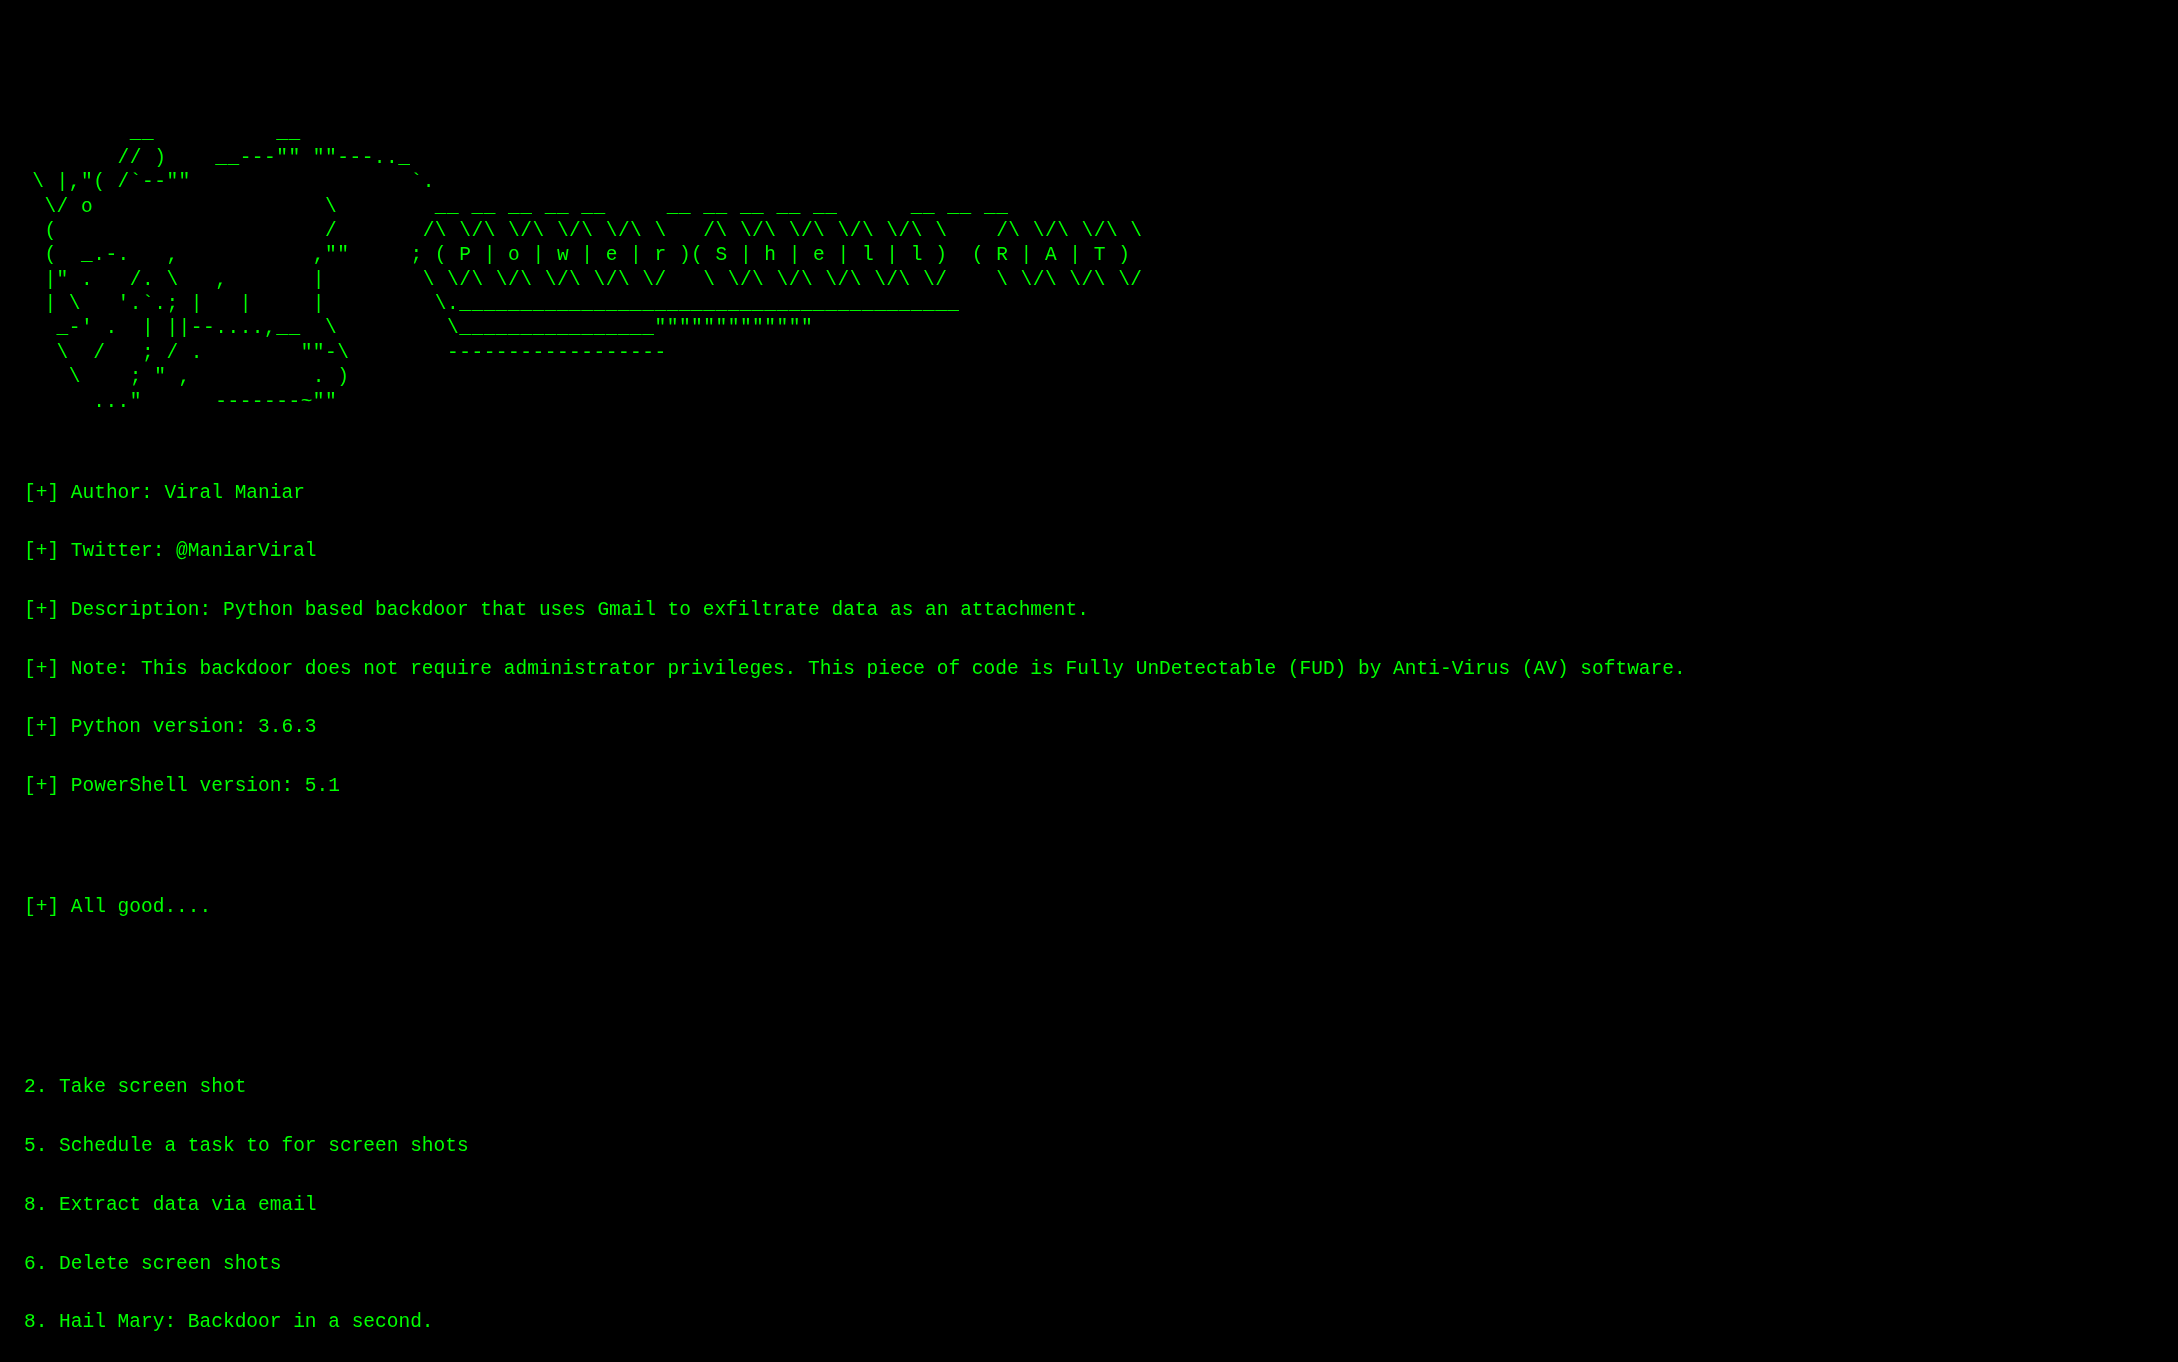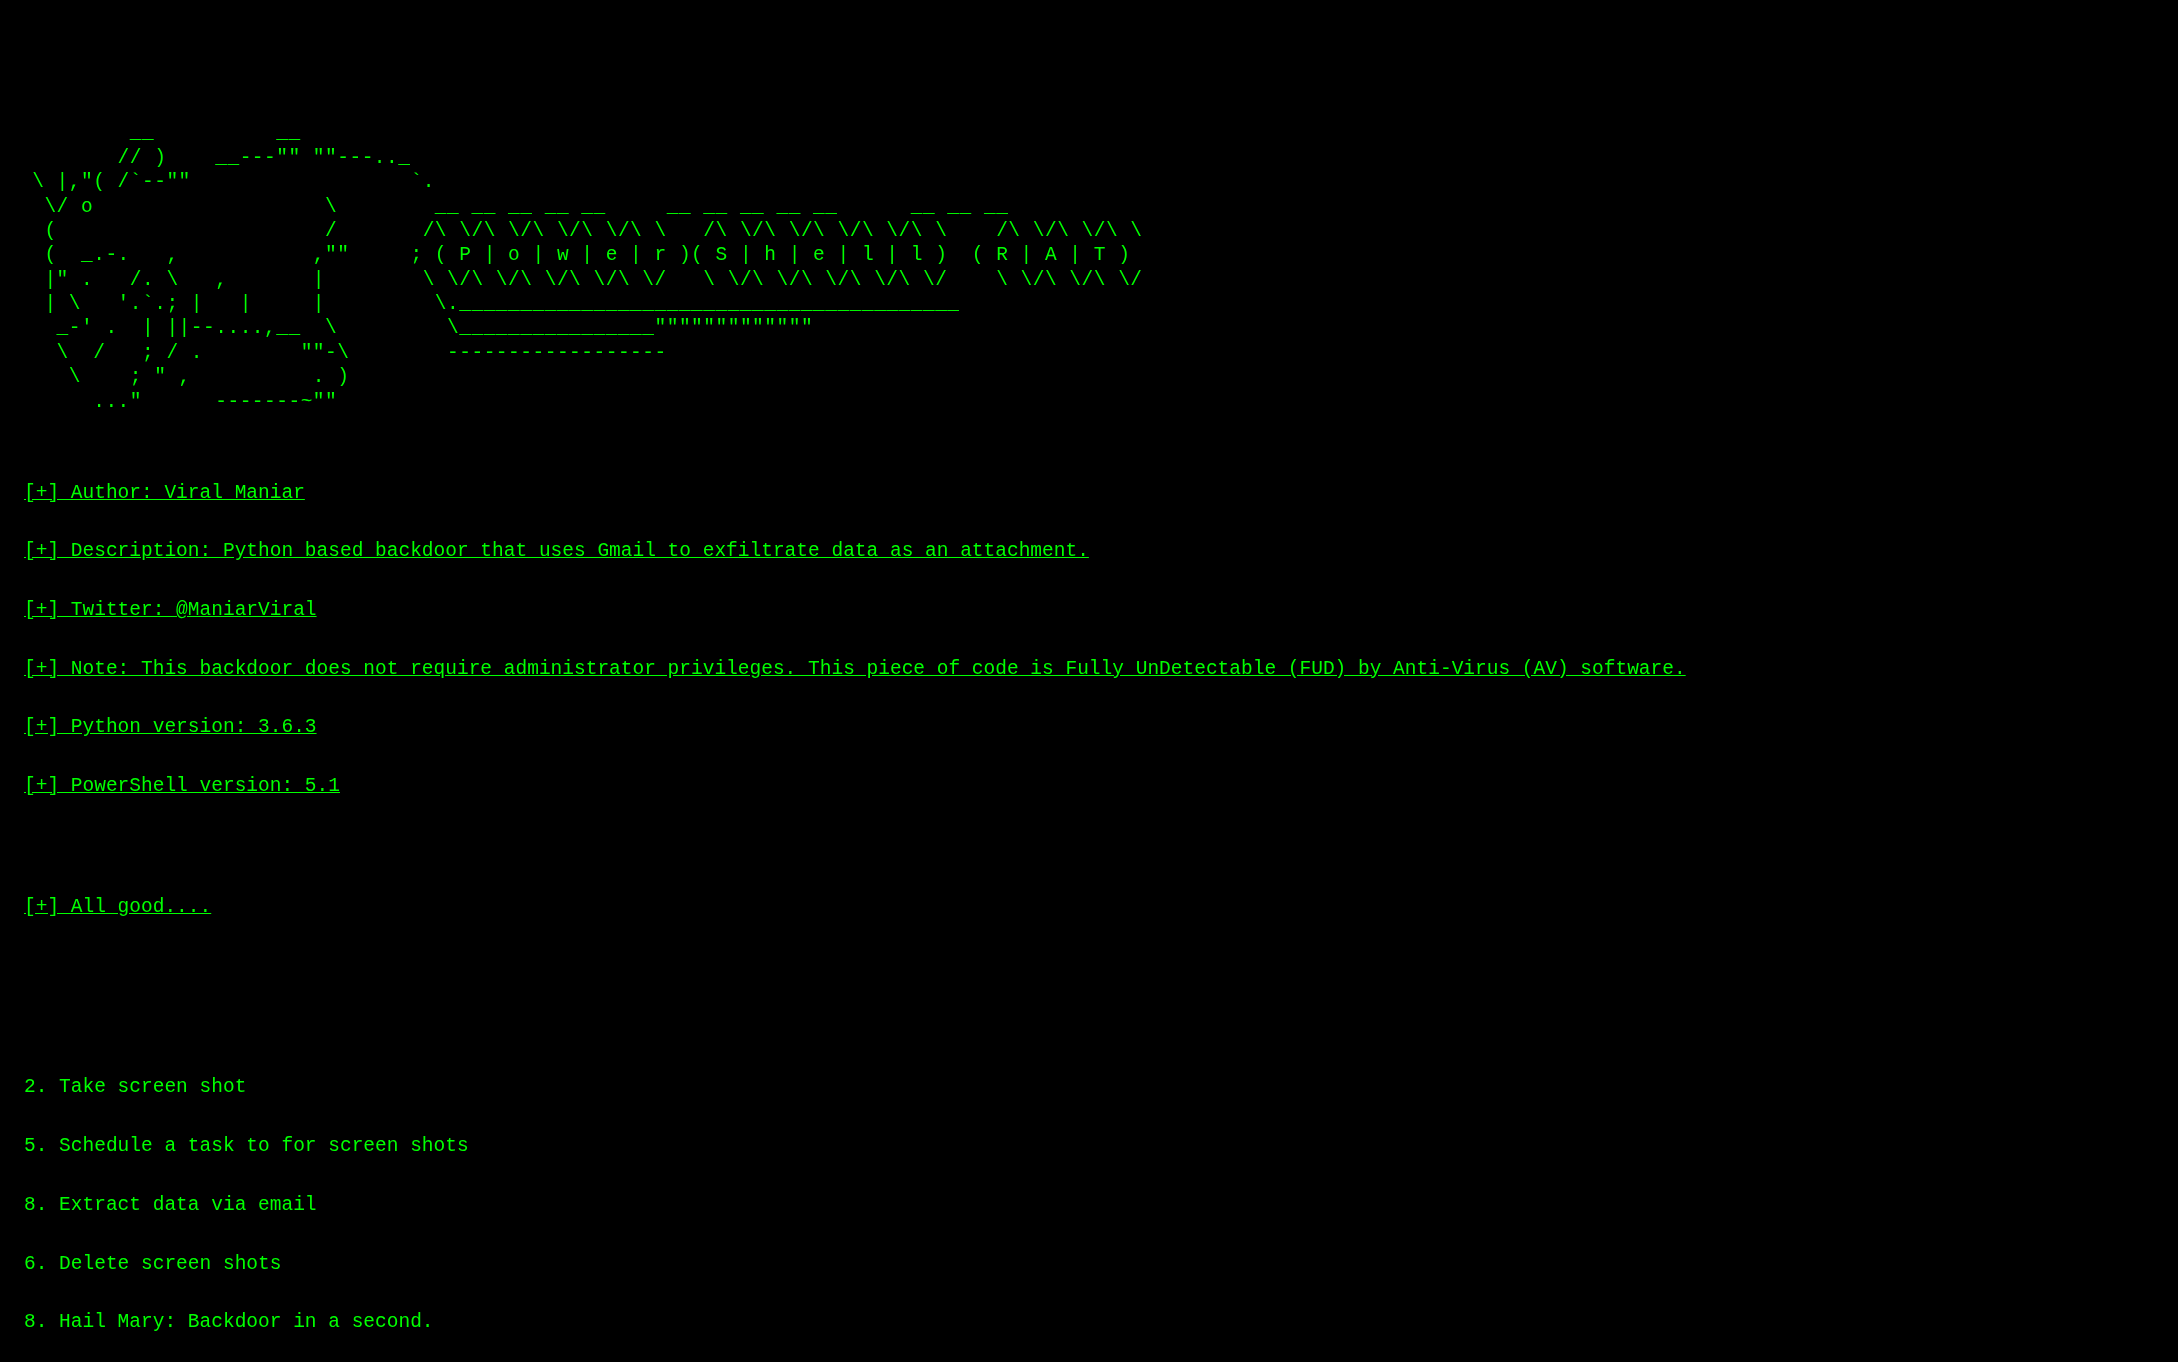--- a/index.html
+++ b/index.html
@@ -19,21 +19,20 @@
       height: 1362px;
       overflow: hidden;
     }
     .ascii-art {
       white-space: pre;
       line-height: 1.25;
       letter-spacing: 0.5px;
     }
     .info-block {
       margin-top: 8px;
-      text-decoration: underline;
     }
     .menu-block {
       margin-top: 8px;
     }
     .line {
       display: block;
     }
   </style>
 </head>
 <body>
@@ -47,22 +46,22 @@
   (                      /       /\ \/\ \/\ \/\ \/\ \   /\ \/\ \/\ \/\ \/\ \    /\ \/\ \/\ \
   (  _.-.   ,           ,""     ; ( P | o | w | e | r )( S | h | e | l | l )  ( R | A | T )
   |" .   /. \   ,       |        \ \/\ \/\ \/\ \/\ \/   \ \/\ \/\ \/\ \/\ \/    \ \/\ \/\ \/
   | \   '.`.; |   |     |         \._________________________________________
    _-' .  | ||--....,__  \         \________________"""""""""""""
    \  /   ; / .        ""-\        ------------------
     \    ; " ,          . )
       ..."      -------~""</div>
 <div class="info-block">
 <span class="line">[+] Author: Viral Maniar</span>
+<span class="line">[+] Twitter: @ManiarViral</span>
 <span class="line">[+] Description: Python based backdoor that uses Gmail to exfiltrate data as an attachment.</span>
-<span class="line">[+] Twitter: @ManiarViral</span>
 <span class="line">[+] Note: This backdoor does not require administrator privileges. This piece of code is Fully UnDetectable (FUD) by Anti-Virus (AV) software.</span>
 <span class="line">[+] Python version: 3.6.3</span>
 <span class="line">[+] PowerShell version: 5.1</span>
 </div>
 <div class="info-block">
 <span class="line">[+] All good....</span>
 </div>
 <span class="line"> </span>
 <div class="menu-block">
 <span class="line">2. Take screen shot</span>

